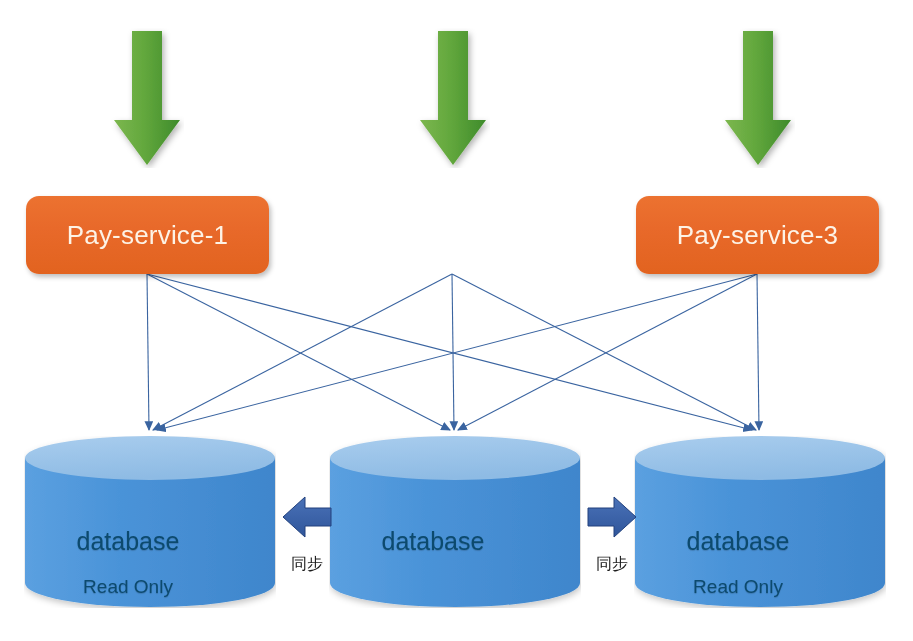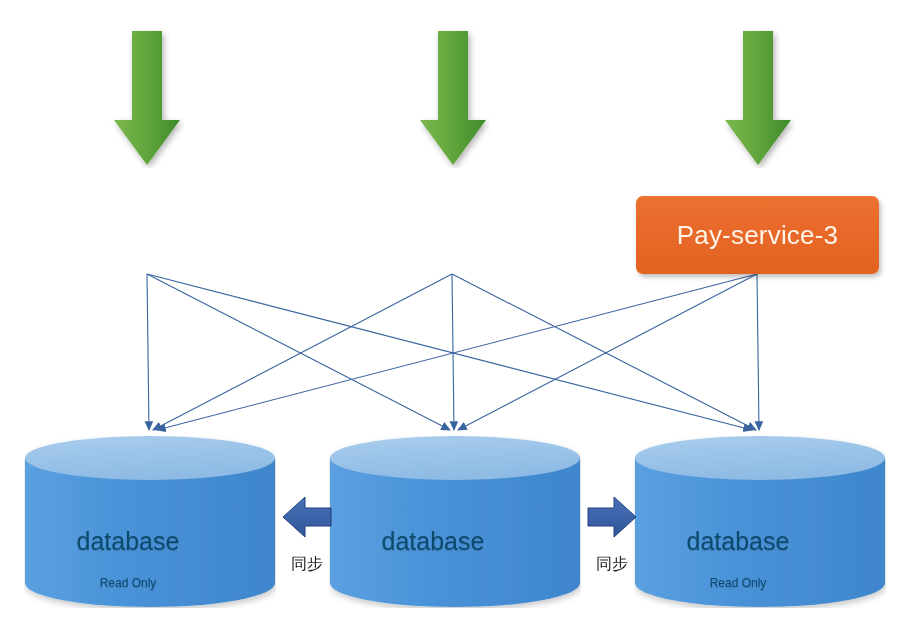--- a/index.html
+++ b/index.html
@@ -71,21 +71,21 @@
     pointer-events: none;
     margin-top: 16px;
   }
   .db-title {
     top: 75px;
     font-size: 25px;
     text-shadow: 0 1px 1px rgba(0,0,0,0.17);
   }
   .db-sub {
     top: 124px;
-    font-size: 12px;
+    font-size: 19px;
     text-shadow: 0 1px 1px rgba(0,0,0,0.17);
   }
 
   
   .sync {
     position: absolute;
     width: 62px;
     height: 84px;
   }
   .sync svg { display: block; width: 52px; height: 46px; margin: 0 auto; }
@@ -165,21 +165,24 @@
       <line x1="452" y1="274" x2="153" y2="430"></line>
       <line x1="452" y1="274" x2="454" y2="430"></line>
       <line x1="452" y1="274" x2="756" y2="430"></line>
 
       <line x1="757" y1="274" x2="157" y2="430"></line>
       <line x1="757" y1="274" x2="458" y2="430"></line>
       <line x1="757" y1="274" x2="759" y2="430"></line>
     </g>
   </svg>
 
-  <div class="service-box" style="left:636px; top:196px;border-radius:7px;">
+  <div class="service-box" style="left:26px; top:196px;">
+    <span class="service-label">Pay-service-1</span>
+  </div>
+  <div class="service-box" style="left:636px; top:196px;">
     <span class="service-label">Pay-service-3</span>
   </div>
 
   <div class="db" style="left:24px; top:436px;">
     <svg viewBox="0 0 252 172" xmlns="http://www.w3.org/2000/svg">
       <defs>
         <linearGradient id="dbBody1" x1="0" y1="0" x2="1" y2="0">
           <stop offset="0%" stop-color="#5ba0e0"></stop>
           <stop offset="38%" stop-color="#4a93d8"></stop>
           <stop offset="100%" stop-color="#3f86cc"></stop>

